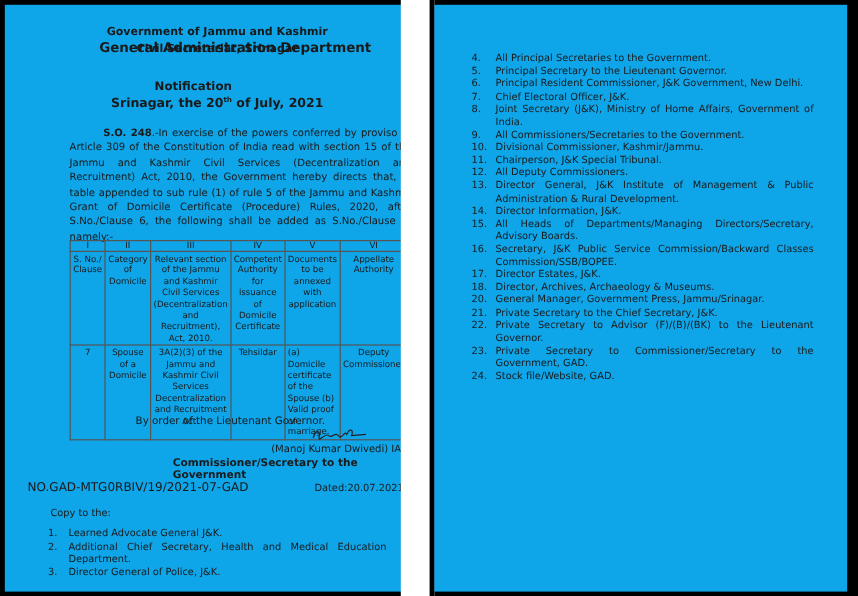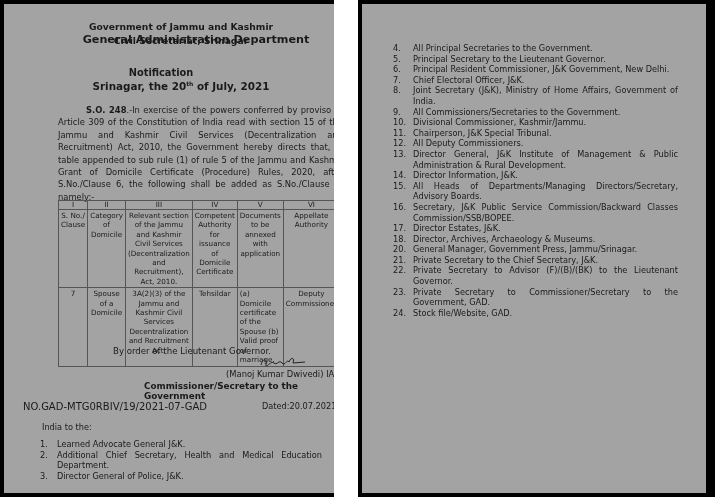--- a/index.html
+++ b/index.html
@@ -1,21 +1,21 @@
 <!DOCTYPE html>
 <html><head>
   <meta charset="utf-8">
   <style>
     * { box-sizing: border-box; margin: 0; padding: 0; }
     html, body { width: 715px; height: 497px; background: #000; overflow: hidden; }
     body { position: relative; font-family: "DejaVu Sans", sans-serif; color: #1a1a1a; }
 
     .page {
       position: absolute;
-      background: #a3a3a3;
+      background: #0ea5e9;
       overflow: hidden;
     }
     #page-left { left: 4px; top: 4px; width: 330px; height: 489px; }
     #page-right { left: 362px; top: 4px; width: 344px; height: 489px; }
     
     .divider { position: absolute; left: 334px; top: 0; width: 28px; height: 497px; background: #fff; }
     .divider::after { content: ""; position: absolute; left: 24px; top: 0; width: 4px; height: 497px; background: #000; }
     #page-left { width: 354px; }
 
     .hdr { text-align: center; font-weight: bold; }
@@ -118,21 +118,21 @@
 
   <div class="byorder">By order of the Lieutenant Governor.</div>
   <svg class="signature" viewBox="0 0 48 14">
     <path d="M2 10 C4 3, 8 3, 7 9 S12 5, 15 8 S20 4, 23 8 S28 3, 30 7 C32 2, 36 2, 34 8 L46 7" fill="none" stroke="#222" stroke-width="1"></path>
   </svg>
   <div class="signer">(Manoj Kumar Dwivedi) IAS</div>
   <div class="signer-title">Commissioner/Secretary to the Government</div>
 
   <div class="refno">NO.GAD-MTG0RBIV/19/2021-07-GAD</div>
   <div class="dated">Dated:20.07.2021</div>
-  <div class="copyto">India to the:</div>
+  <div class="copyto">Copy to the:</div>
 </div>
 
 <ol class="copylist" id="copy-left" style="z-index:2">
   <li>
       <span class="num">1.</span>
       <span class="txt">Learned Advocate General J&amp;K.</span>
     </li>
   <li>
       <span class="num">2.</span>
       <span class="txt">Additional Chief Secretary, Health and Medical Education Department.</span>

